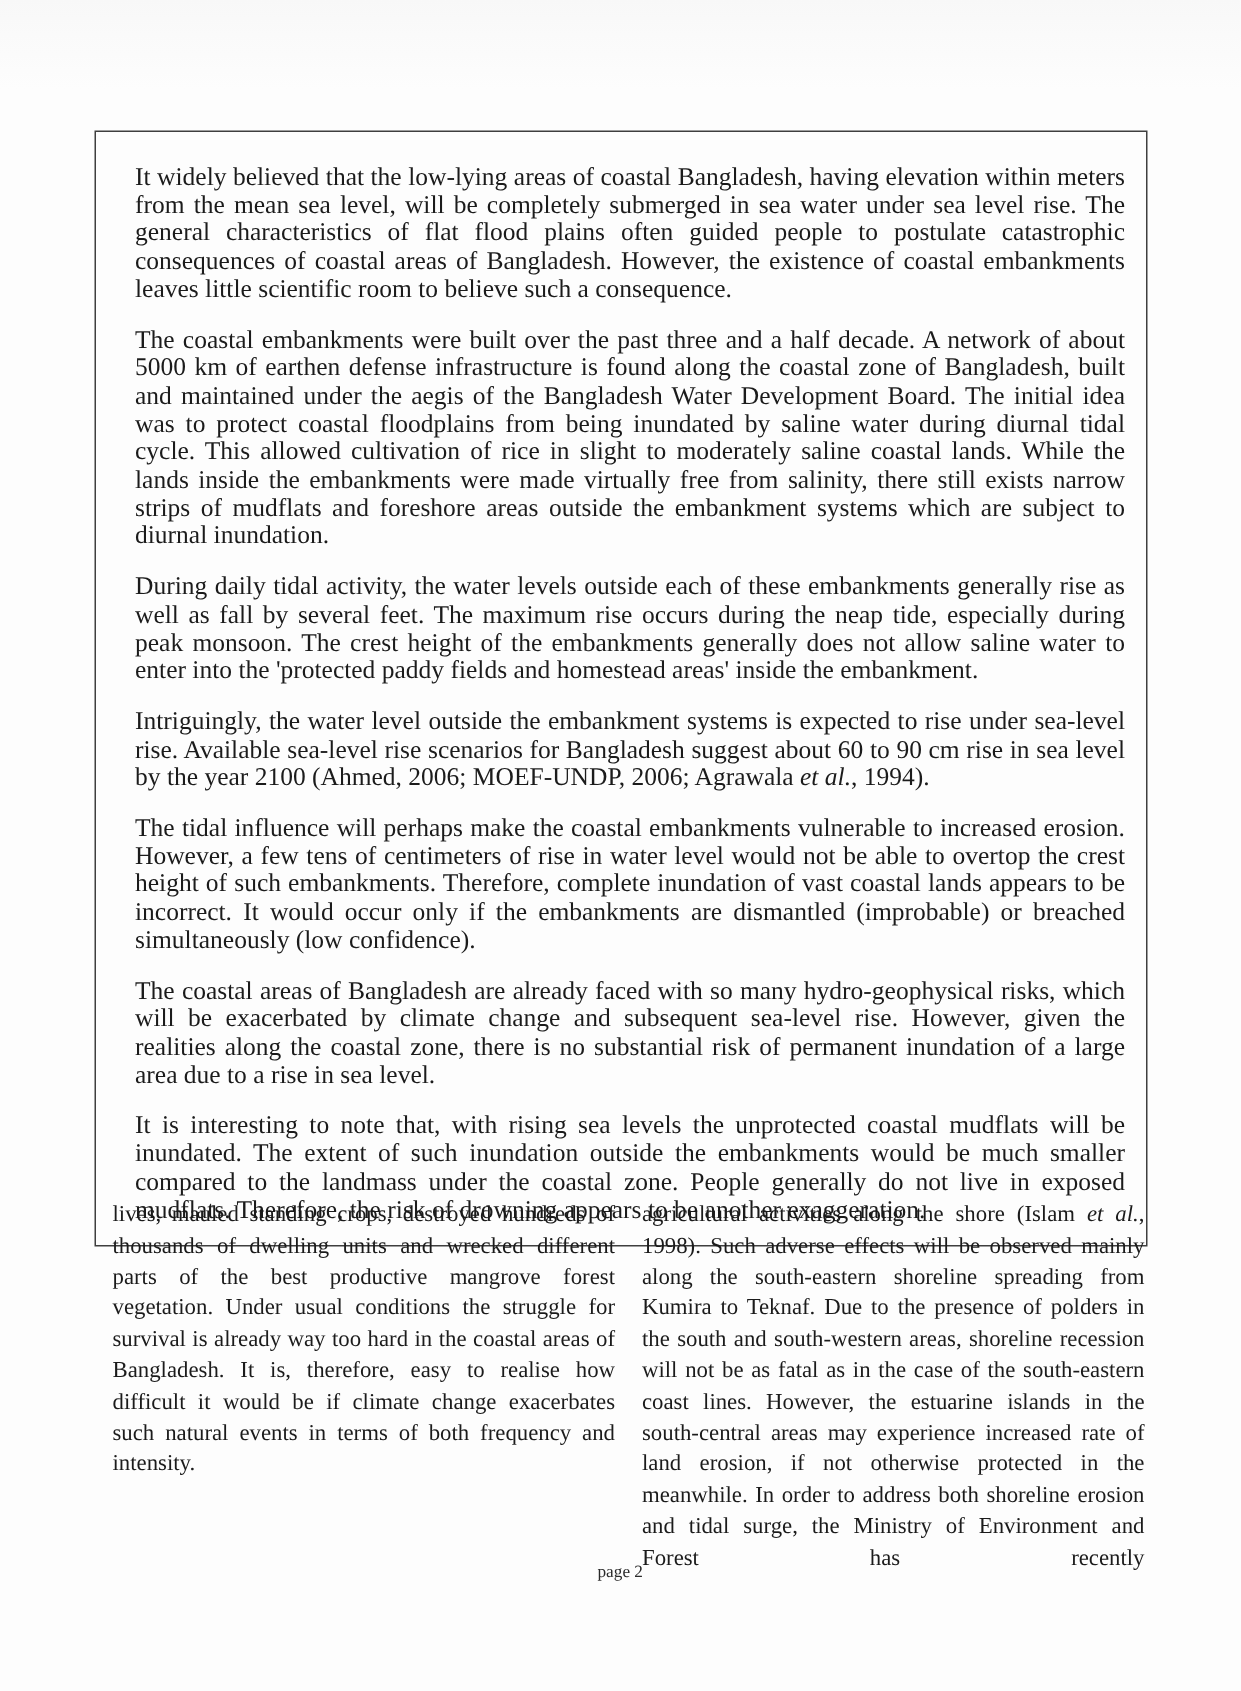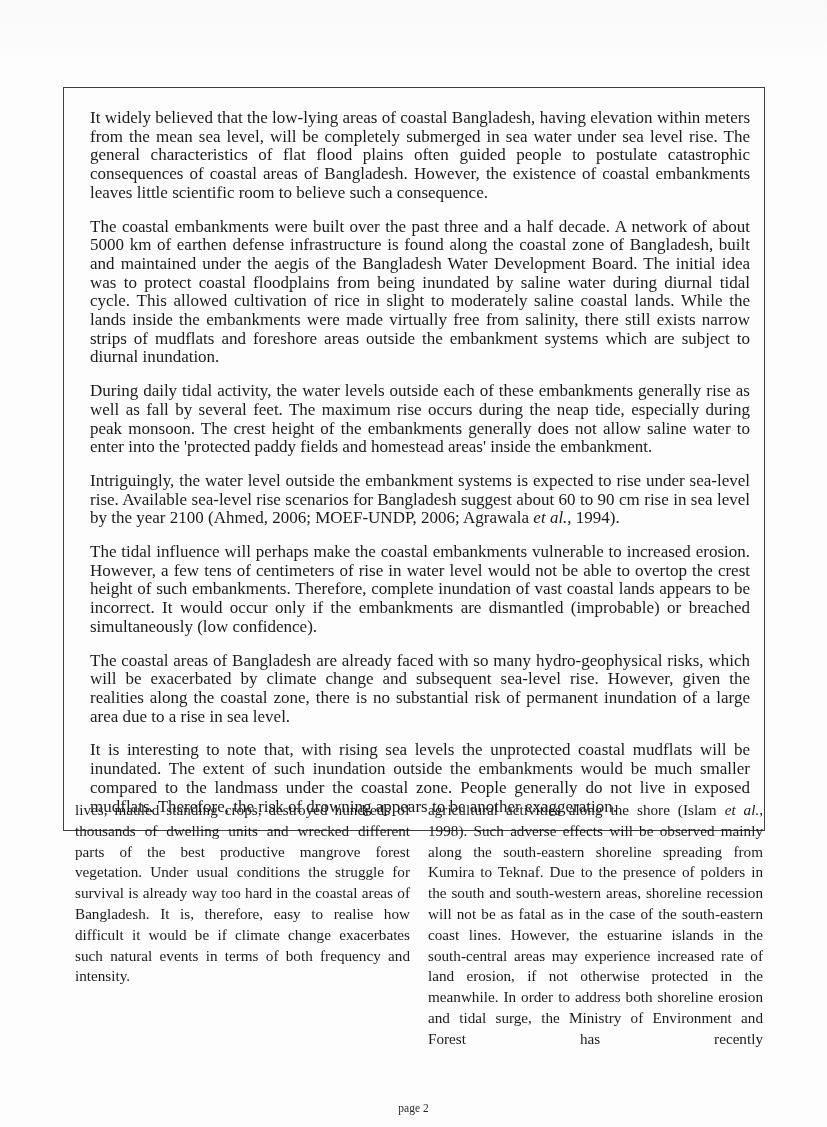--- a/index.html
+++ b/index.html
@@ -48,21 +48,21 @@
   .col { width: 335px; }
   .col p {
     font-size: 15.2px;
     line-height: 20.8px;
     text-align: justify;
     margin: 0 0 21px 0;
   }
   .col p.cont { text-align-last: justify; margin-bottom: 0; }
   .footer {
     position: absolute;
-    left: 0; top: 1102px;
+    left: 0; top: 1042px;
     width: 827px;
     text-align: center;
     font-size: 11.5px;
     color: #2a2a2a;
   }
   i { }
 </style>
 </head>
 <body>
 

